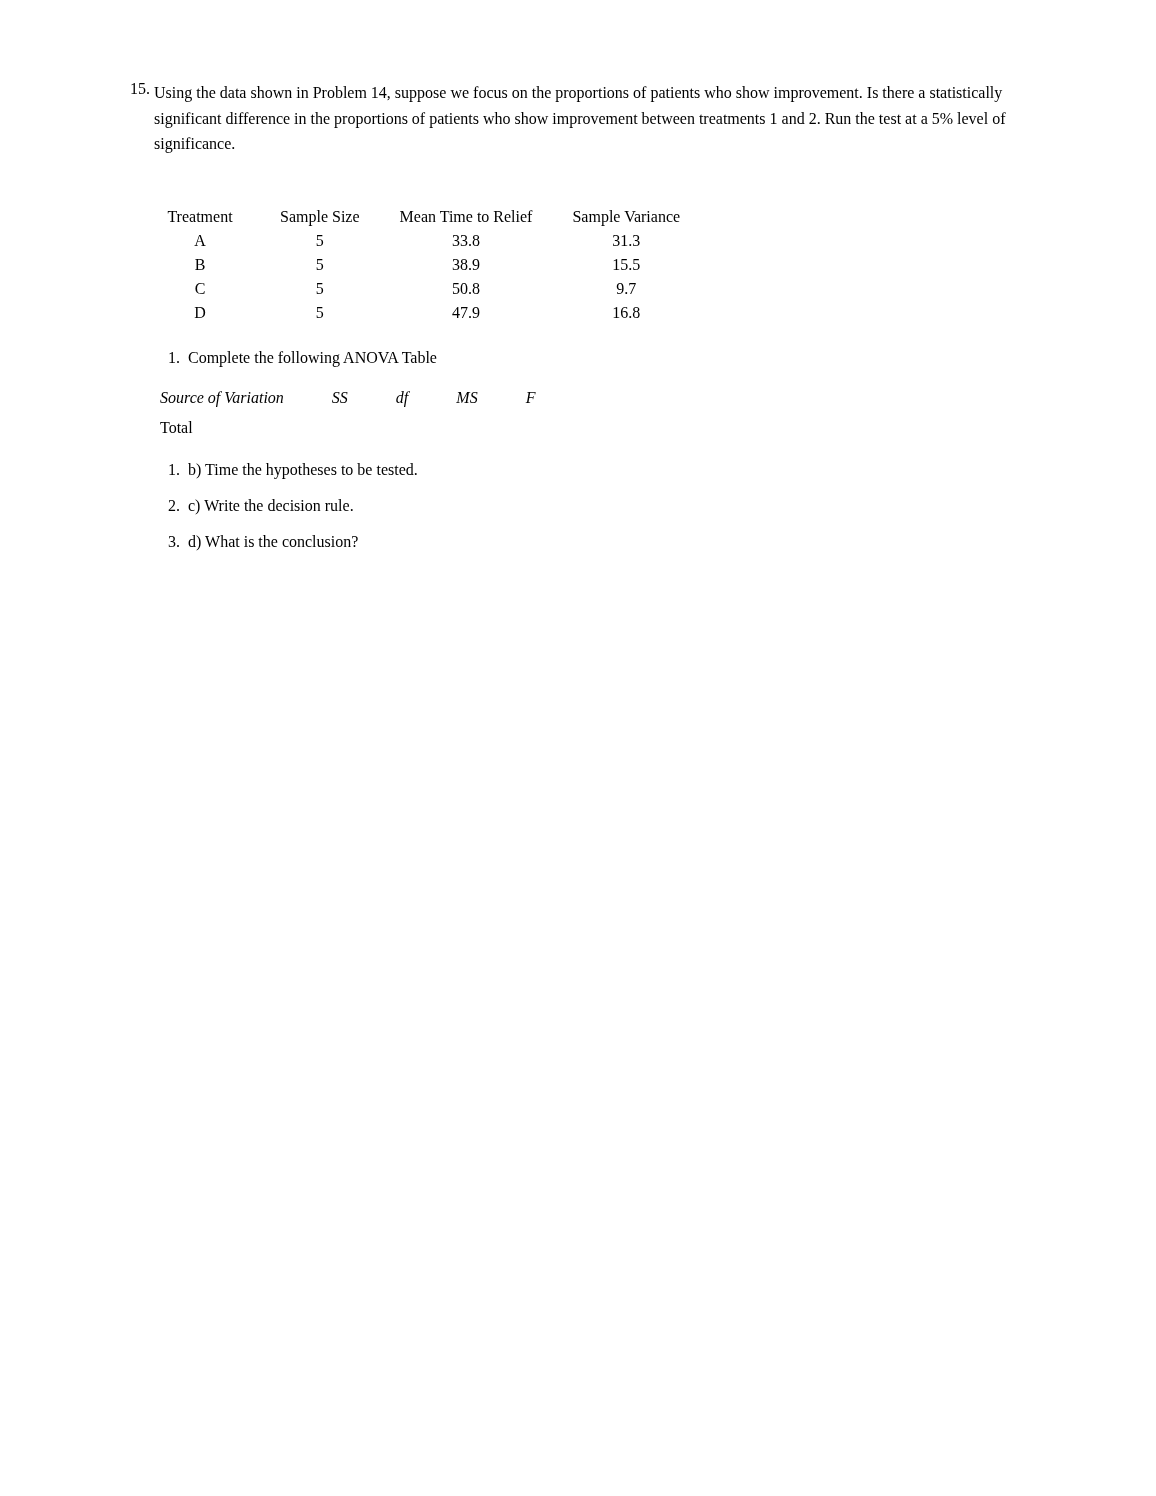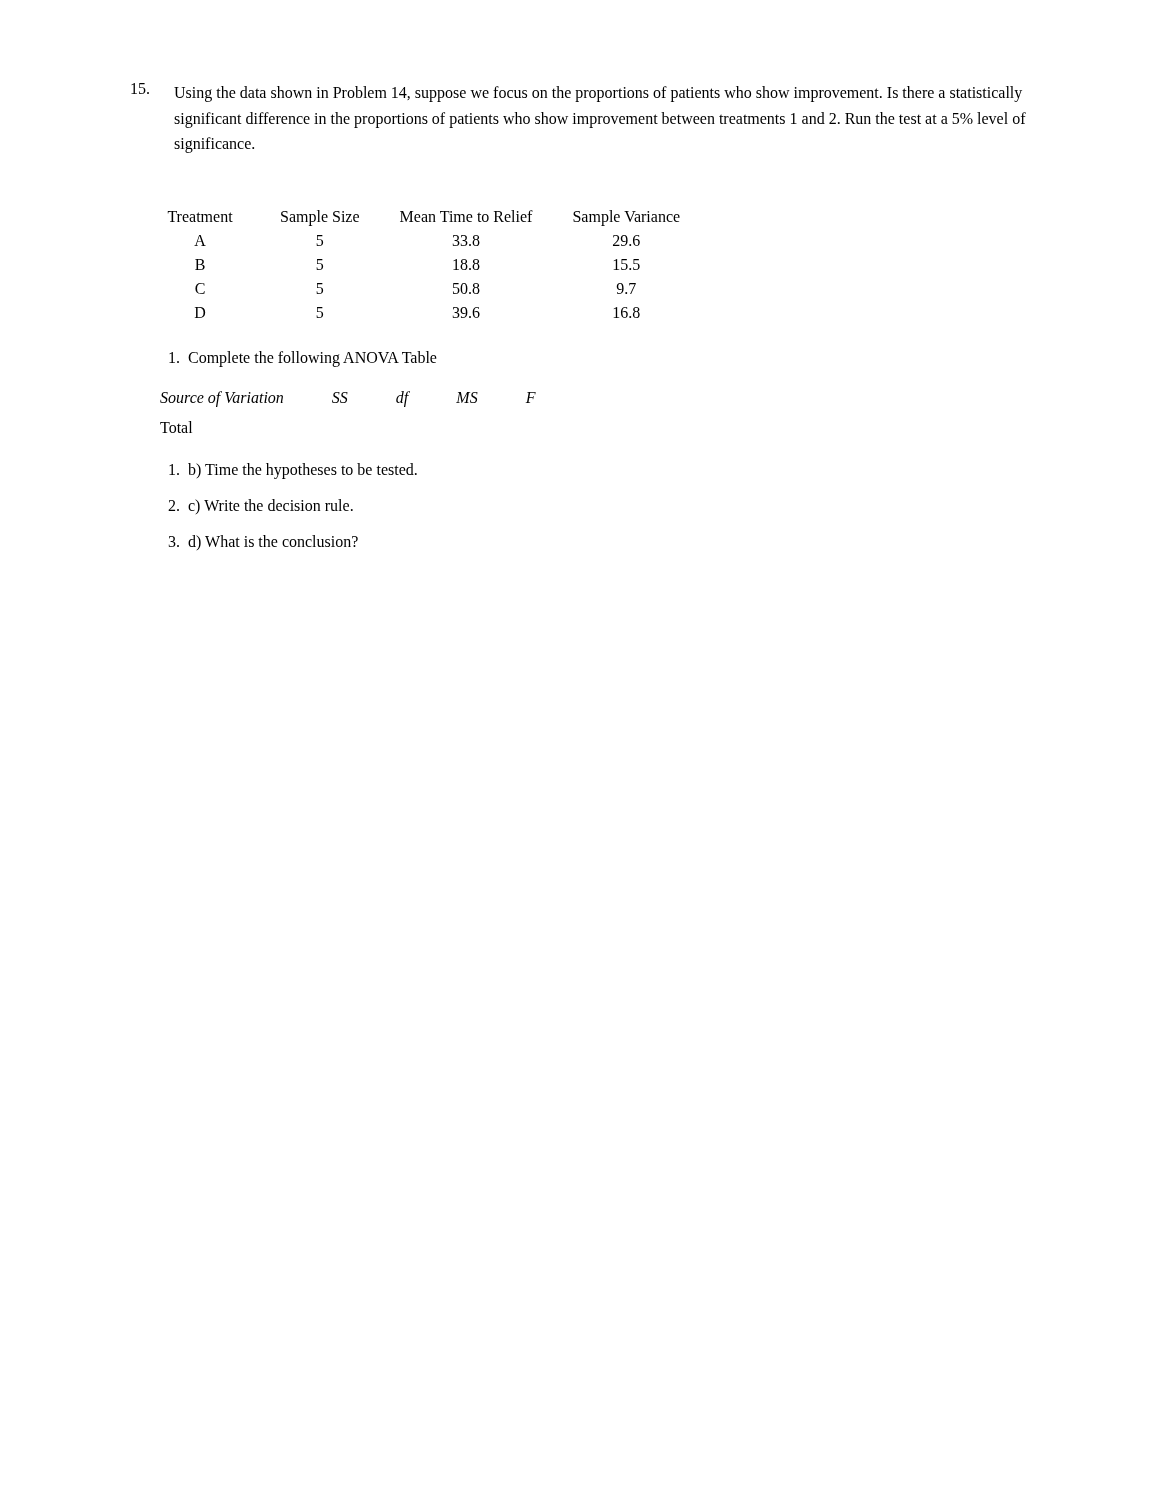--- a/index.html
+++ b/index.html
@@ -17,21 +17,21 @@
       min-height: 1496px;
       padding: 80px 100px 80px 120px;
     }
 
     .question-block {
       margin-bottom: 48px;
     }
 
     .question-header {
       display: flex;
-      gap: 24px;
+      gap: 4px;
       margin-bottom: 12px;
     }
 
     .question-number {
       min-width: 30px;
       text-align: right;
     }
 
     .question-text {
       line-height: 1.6;
@@ -114,38 +114,38 @@
           <td>Sample Size</td>
           <td>Mean Time to Relief</td>
           <td>Sample Variance</td>
         </tr>
       </thead>
       <tbody>
         <tr>
           <td>A</td>
           <td>5</td>
           <td>33.8</td>
-          <td>29.6</td>
+          <td>31.3</td>
         </tr>
         <tr>
           <td>B</td>
           <td>5</td>
-          <td>18.8</td>
+          <td>38.9</td>
           <td>15.5</td>
         </tr>
         <tr>
           <td>C</td>
           <td>5</td>
           <td>50.8</td>
           <td>9.7</td>
         </tr>
         <tr>
           <td>D</td>
           <td>5</td>
-          <td>39.6</td>
+          <td>47.9</td>
           <td>16.8</td>
         </tr>
       </tbody>
     </table>
   </div>
 
   <div class="sub-question-block">
     <div class="sub-question">
       <span class="sub-number">1.</span>
       <span>Complete the following ANOVA Table</span>

